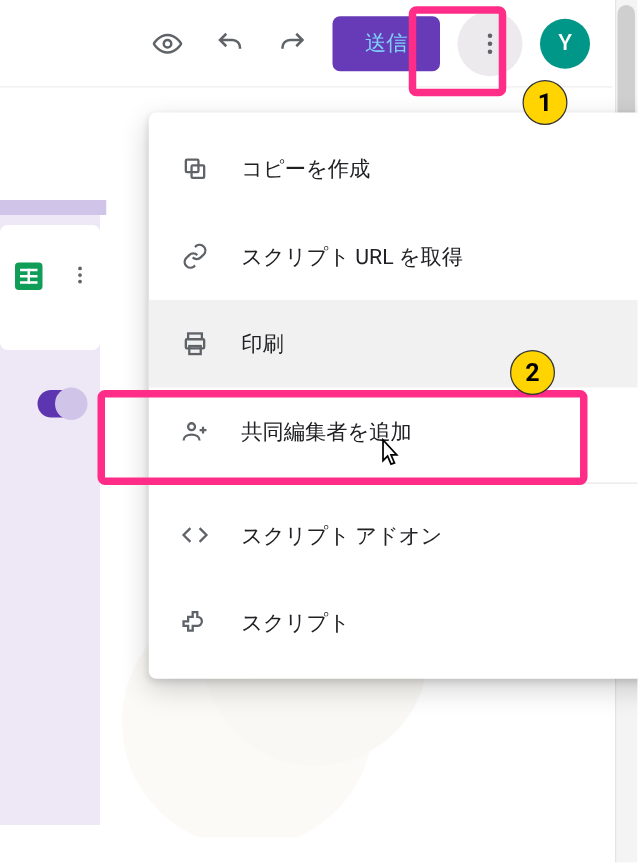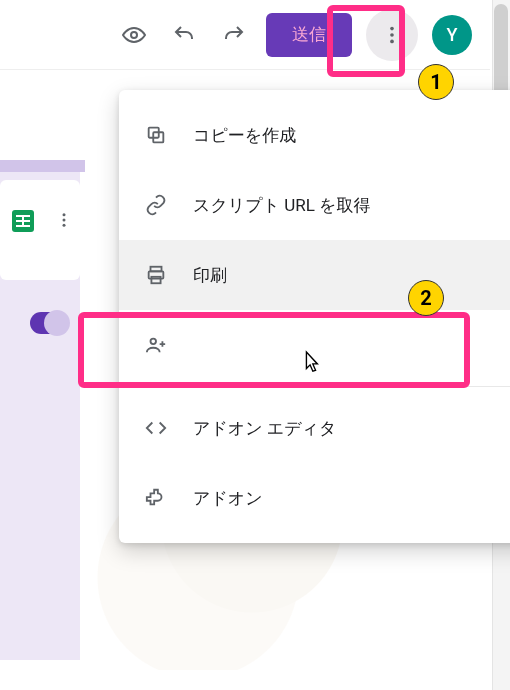--- a/index.html
+++ b/index.html
@@ -31,21 +31,21 @@
     gap: 14px;
   }
   .hbtn {
     width: 36px; height: 36px;
     display: flex; align-items: center; justify-content: center;
     color: #5f6368;
     border-radius: 50%;
   }
   .send-btn {
     background: #673ab7;
-    color: #f9a8d4;
+    color: #7dd3fc;
     border-radius: 6px;
     height: 44px;
     padding: 0 26px;
     font-size: 17px;
     display: flex; align-items: center; justify-content: center;
     cursor: pointer;
   }
   .more-btn {
     width: 52px; height: 52px;
     border-radius: 50%;
@@ -316,40 +316,41 @@
       <span>印刷</span>
     </div>
     <div class="menu-item">
       <span class="mi-icon">
         <svg width="22" height="22" viewBox="0 0 24 24" fill="none" stroke="currentColor" stroke-width="2">
             <circle cx="9" cy="8" r="3"></circle>
             <path d="M2 20c0-3 3-5 7-5s7 2 7 5"></path>
             <path d="M19 8v6M16 11h6"></path>
           </svg>
       </span>
+      <span>共同編集者を追加</span>
     </div>
 
     <div class="menu-divider"></div>
 
     <div class="menu-item">
       <span class="mi-icon">
         <svg width="22" height="22" viewBox="0 0 24 24" fill="none" stroke="currentColor" stroke-width="2">
             <path d="M8 6l-6 6 6 6"></path>
             <path d="M16 6l6 6-6 6"></path>
           </svg>
       </span>
-      <span>アドオン エディタ</span>
+      <span>スクリプト アドオン</span>
     </div>
     <div class="menu-item">
       <span class="mi-icon">
         <svg width="22" height="22" viewBox="0 0 24 24" fill="none" stroke="currentColor" stroke-width="2">
             <path d="M14 3h-4v4H6v4H2v4h4v4h4v-4h4a4 4 0 000-8V3z"></path>
           </svg>
       </span>
-      <span>アドオン</span>
+      <span>スクリプト</span>
     </div>
   </div>
 
   <div class="callout callout-more"></div>
   <div class="badge badge1">1</div>
 
   <div class="callout callout-print"></div>
   <div class="badge badge2">2</div>
 
   <div class="cursor">

